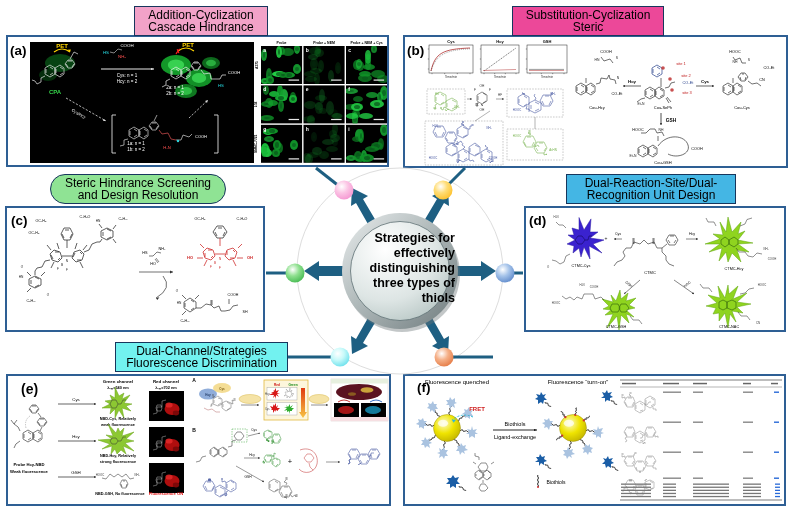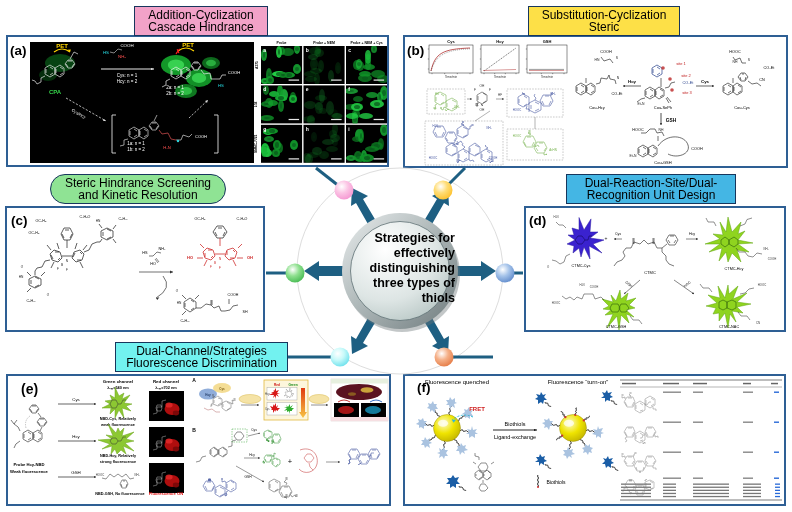--- a/index.html
+++ b/index.html
@@ -98,27 +98,27 @@
         <stop offset="1" stop-color="#e06a30"></stop>
       </radialGradient>
       <circle cx="444" cy="357" r="9.5" fill="url(#dotf)"></circle>
     </svg>
   <div id="hub-title">Strategies for effectively distinguishing three types of thiols</div>
 
   <div class="hdr" style="left:134px;top:6px;width:132px;height:28px;background:#F2A2C8;">
     <div class="hdr-line">Addition-Cyclization</div>
     <div class="hdr-line">Cascade Hindrance</div>
   </div>
-  <div class="hdr" style="left:528px;top:6px;width:150px;height:28px;background:#fde047;">
+  <div class="hdr" style="left:512px;top:6px;width:150px;height:28px;background:#ec4899;">
     <div class="hdr-line">Substitution-Cyclization</div>
     <div class="hdr-line">Steric</div>
   </div>
   <div class="hdr" style="left:50px;top:174px;width:174px;height:28px;background:#8FE394;border-radius:15px;">
     <div class="hdr-line">Steric Hindrance Screening</div>
-    <div class="hdr-line">and Kinetic Resolution</div>
+    <div class="hdr-line">and Design Resolution</div>
   </div>
   <div class="hdr" style="left:556px;top:174px;width:168px;height:28px;background:#44B6E4;margin-left:10px;">
     <div class="hdr-line">Dual-Reaction-Site/Dual-</div>
     <div class="hdr-line">Recognition Unit Design</div>
   </div>
   <div class="hdr" style="left:115px;top:342px;width:171px;height:28px;background:#72F2F0;">
     <div class="hdr-line">Dual-Channel/Strategies</div>
     <div class="hdr-line">Fluorescence Discrimination</div>
   </div>
 

